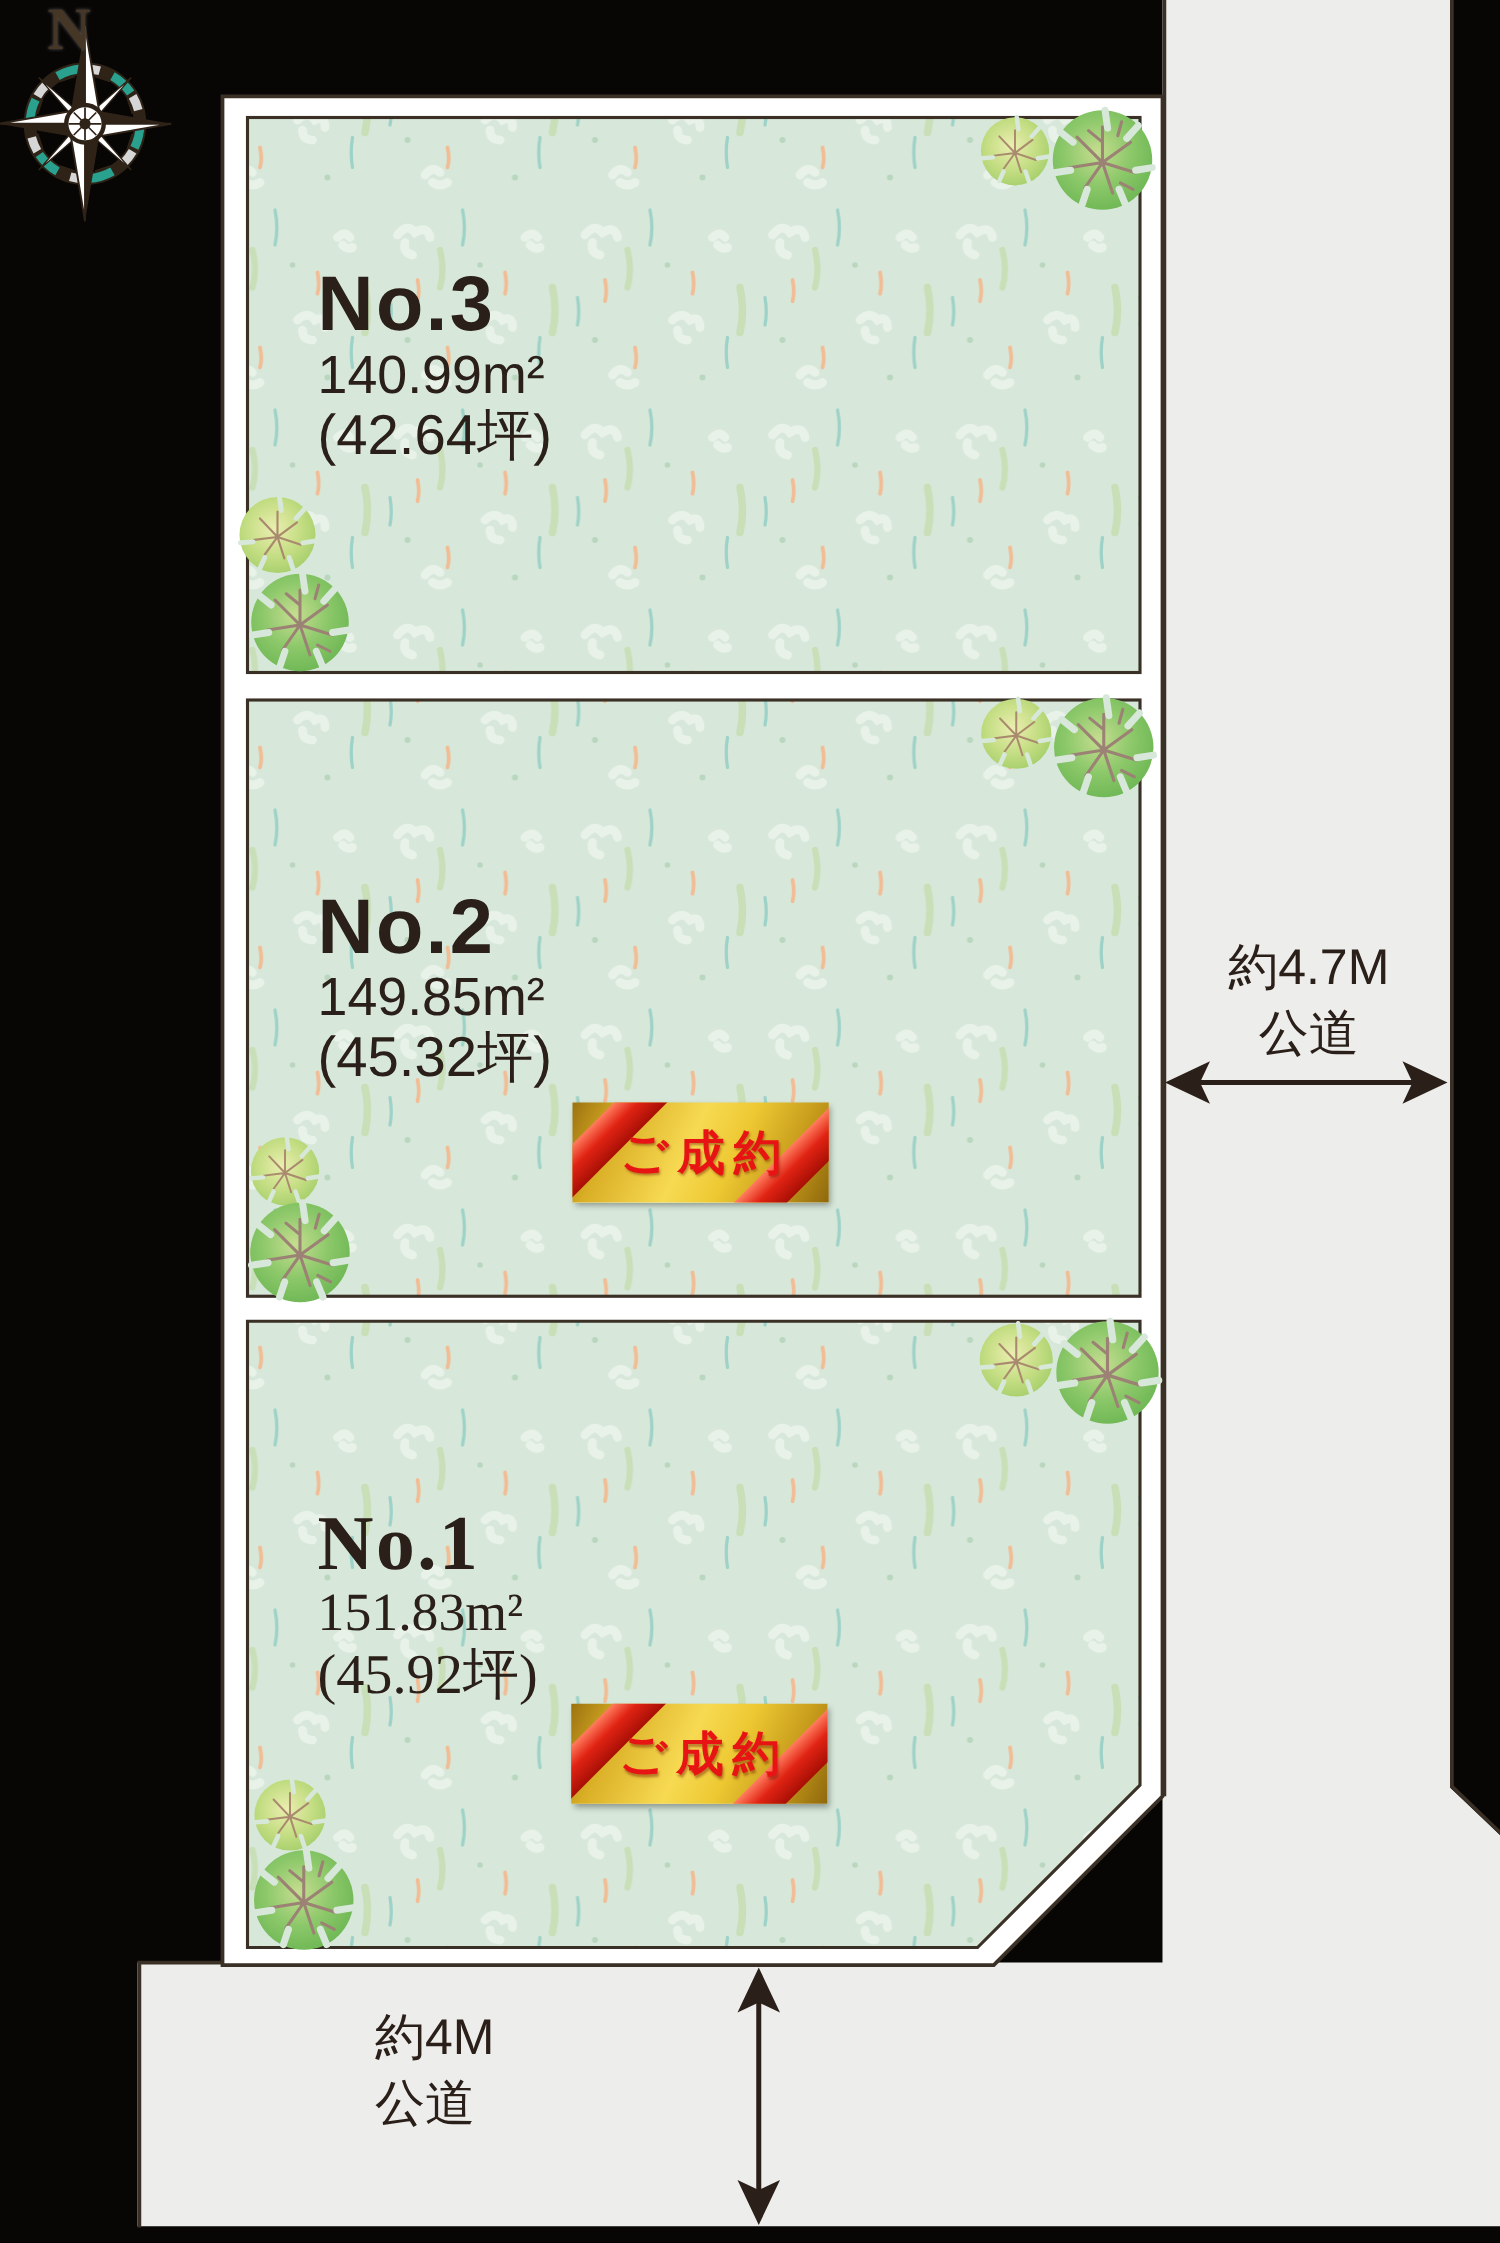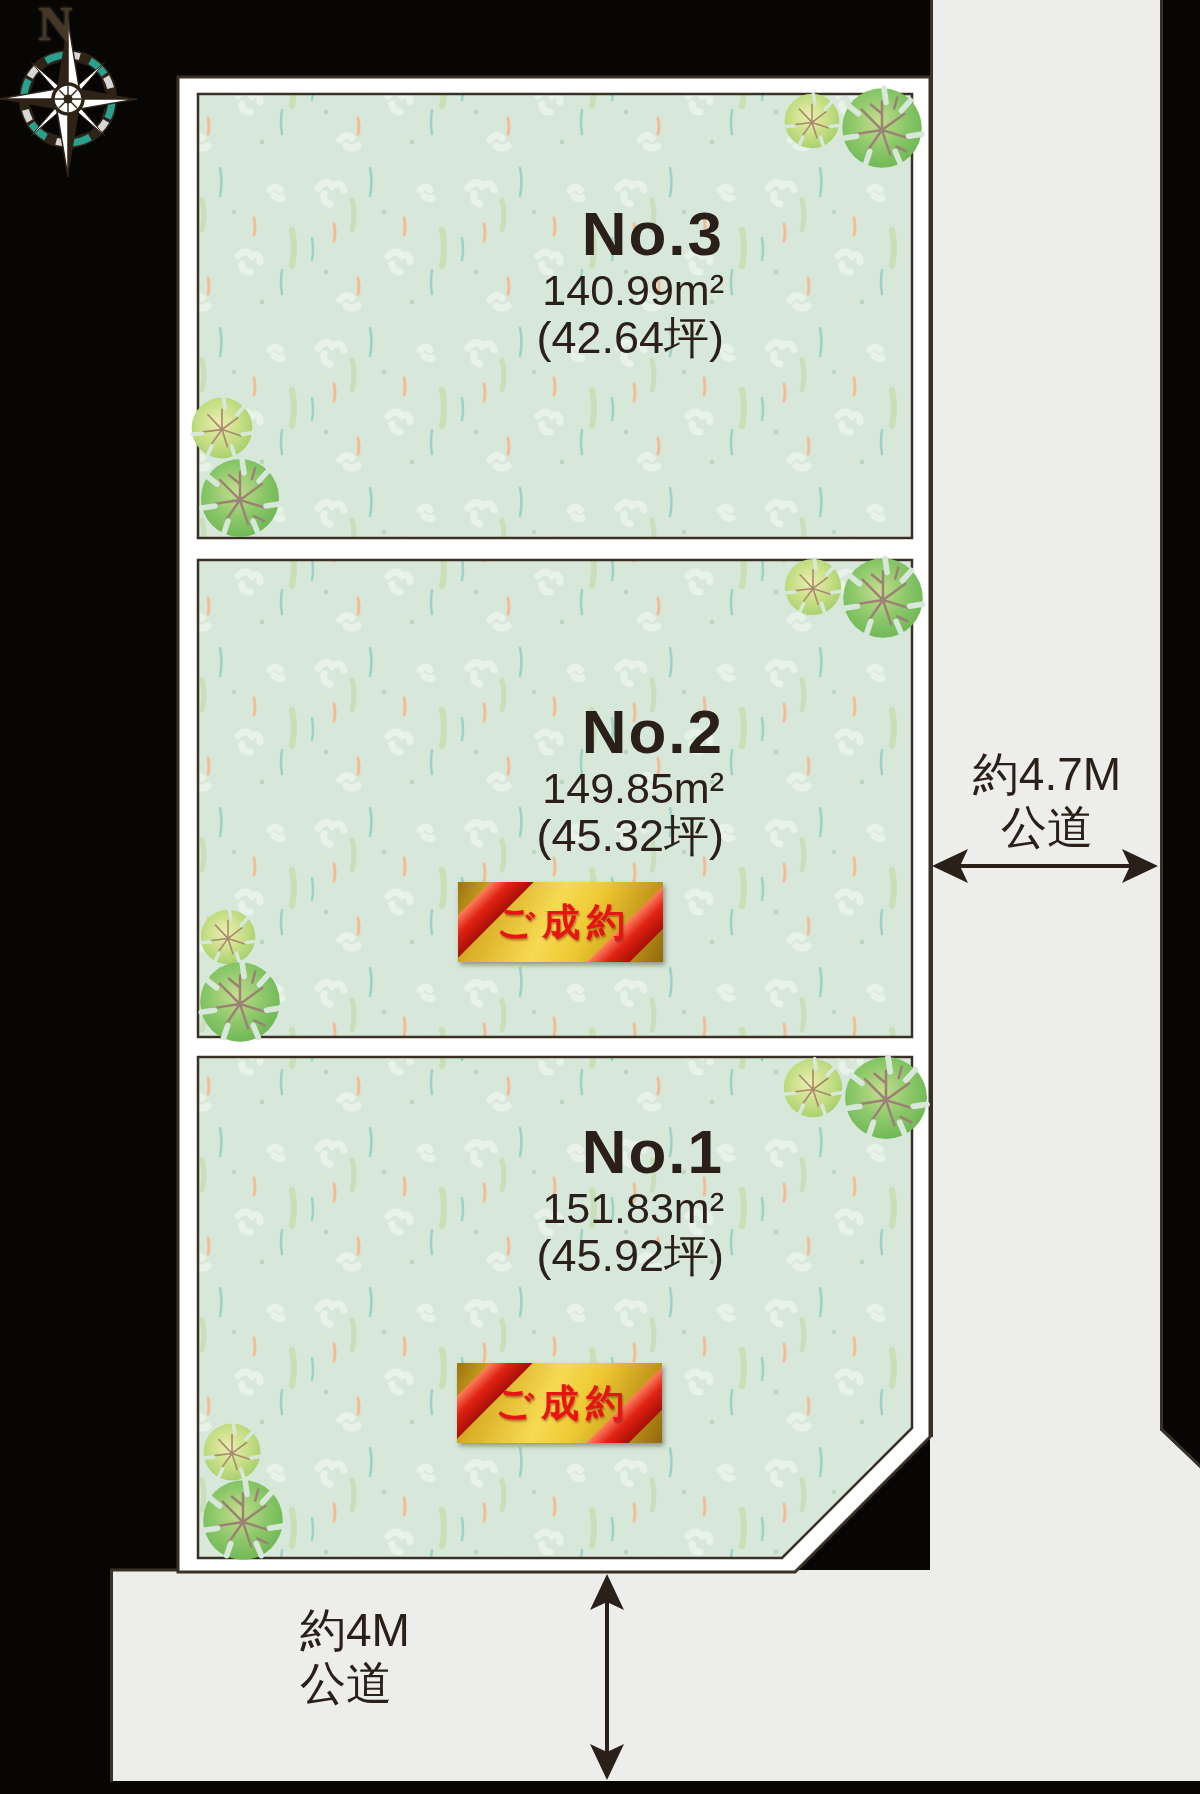--- a/index.html
+++ b/index.html
@@ -2,35 +2,35 @@
 <html><head>
 <meta charset="utf-8">
 <style>
   html,body{margin:0;padding:0;background:#000;}
   .stage{position:relative;width:1200px;height:1794px;background:#070605;overflow:hidden;
          font-family:"Liberation Sans","DejaVu Sans",sans-serif;}
   .stage svg.base{position:absolute;left:0;top:0;}
   .overlay{position:absolute;left:0;top:0;width:1200px;height:1794px;}
   .north-label{position:absolute;left:38px;top:-4px;font-family:"Liberation Serif","DejaVu Serif",serif;
                font-weight:700;font-size:48px;color:#463626;text-shadow:0 0 3px rgba(255,255,255,.35);}
-  .lot-label{position:absolute;left:254px;width:470px;text-align:right;color:#2b2019;}
+  .lot-label{position:absolute;left:254px;width:470px;text-align:left;color:#2b2019;margin-top:10px;}
   .lot-name{font-size:62px;font-weight:700;line-height:64px;letter-spacing:2px;}
   .lot-area{font-size:43px;font-weight:500;line-height:48px;}
   .lot-tsubo{font-size:45px;font-weight:500;line-height:48px;}
   .banner{position:absolute;width:205px;height:80px;overflow:hidden;
           background:linear-gradient(115deg,#9c7210 0%,#d9ae25 18%,#f7da52 45%,#edc832 62%,#c59a1b 82%,#8f680c 100%);
           box-shadow:2px 3px 5px rgba(0,0,0,.35);display:flex;align-items:center;justify-content:center;}
   .banner .rib{position:absolute;width:175px;height:30px;
           background:linear-gradient(180deg,#ff7d5e 0%,#e02313 45%,#a80f05 100%);}
   .banner .rib1{left:-62px;top:14px;transform:rotate(-45deg);}
   .banner .rib2{right:-62px;bottom:14px;transform:rotate(-45deg);}
   .banner .txt{position:relative;z-index:2;color:#e81414;font-weight:700;font-size:38px;letter-spacing:7px;
           padding-left:7px;font-family:"Liberation Serif","DejaVu Serif",serif;
           text-shadow:1px 2px 2px rgba(110,20,0,.45);white-space:nowrap;}
-  .road-label{color:#2b2019;font-size:46px;line-height:53px;}
+  .road-label{color:#2b2019;font-size:40px;line-height:53px;}
   .road-label.east{position:absolute;left:936px;top:748px;width:222px;text-align:center;}
   .road-label.south{position:absolute;left:300px;top:1604px;width:300px;}
 </style>
 </head>
 <body>
 
 <div class="stage">
 
   <svg class="base" width="1200" height="1794" viewBox="0 0 1200 1794">
     <defs>
@@ -180,21 +180,21 @@
       <div class="lot-name">No.2</div>
       <div class="lot-area">149.85m²</div>
       <div class="lot-tsubo">(45.32坪)</div>
     </div>
     <div class="banner" style="left:458px;top:882px;">
       <div class="rib rib1"></div>
       <div class="rib rib2"></div>
       <div class="txt">ご成約</div>
     </div>
 
-    <div class="lot-label" style="top:1120px;">
+    <div class="lot-label" style="top:1193px;font-family:Liberation Serif, serif;">
       <div class="lot-name">No.1</div>
       <div class="lot-area">151.83m²</div>
       <div class="lot-tsubo">(45.92坪)</div>
     </div>
     <div class="banner" style="left:457px;top:1363px;">
       <div class="rib rib1"></div>
       <div class="rib rib2"></div>
       <div class="txt">ご成約</div>
     </div>
 

